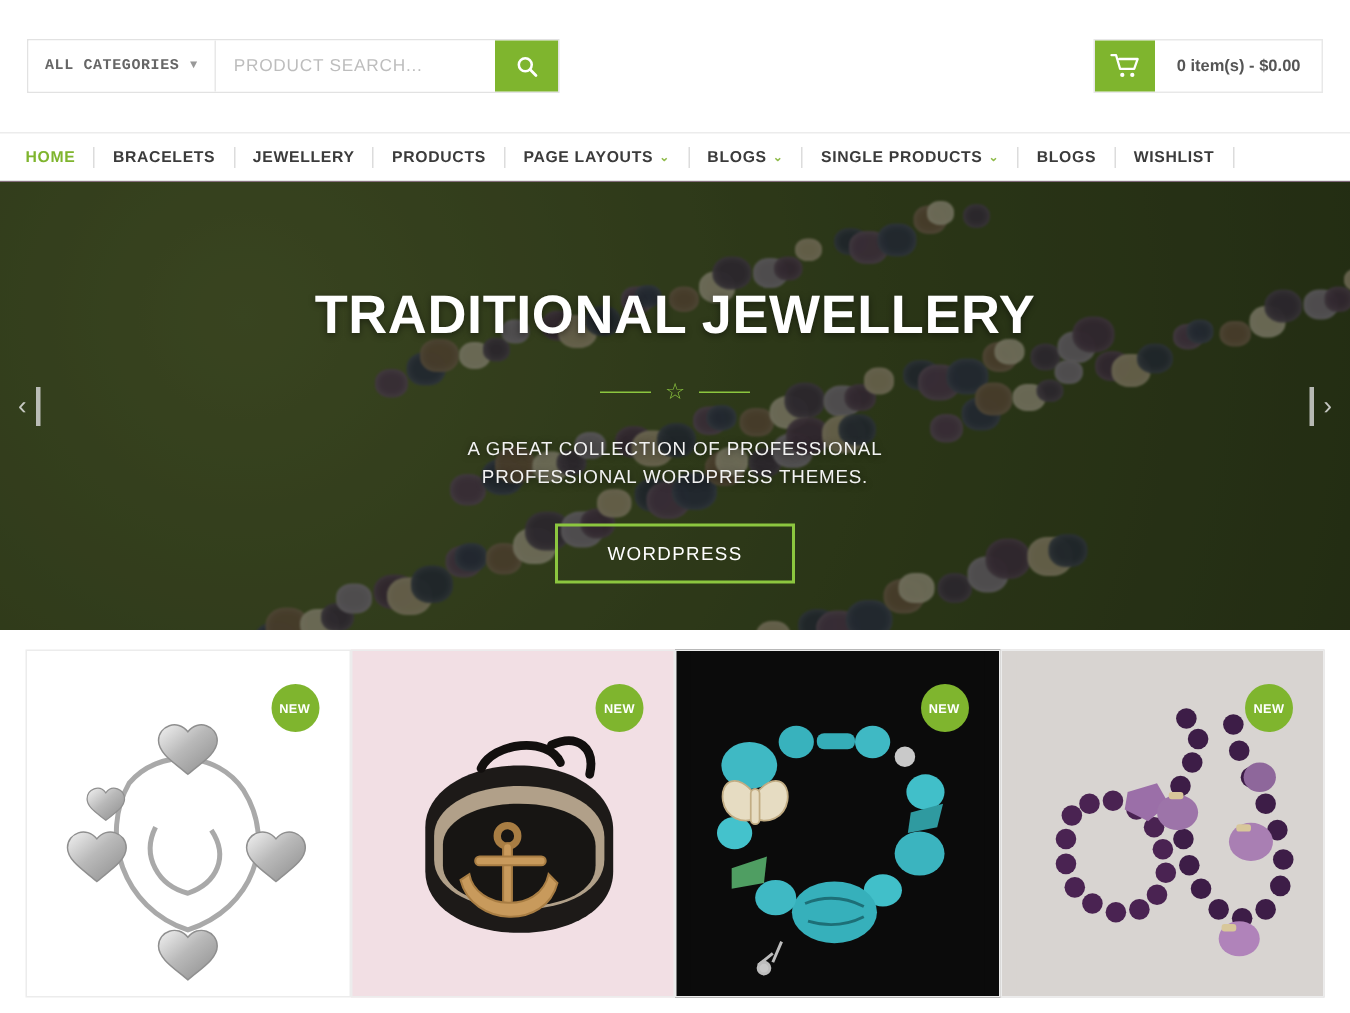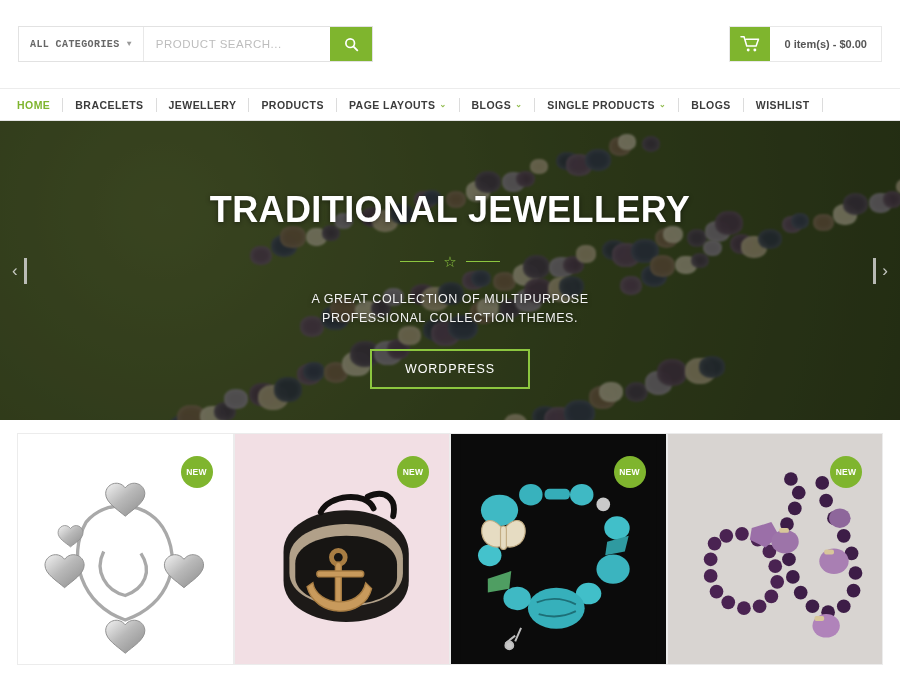--- a/index.html
+++ b/index.html
@@ -426,21 +426,21 @@
     </div>
   <div class="hero-overlay"></div>
 
   <div class="hero-content">
     <div class="hero-title">TRADITIONAL JEWELLERY</div>
     <div class="hero-divider">
       <span class="line"></span>
       <span class="hero-star">☆</span>
       <span class="line"></span>
     </div>
-    <div class="hero-sub">A GREAT COLLECTION OF MULTIPURPOSE PROFESSIONAL COLLECTION THEMES.</div>
+    <div class="hero-sub">A GREAT COLLECTION OF PROFESSIONAL PROFESSIONAL WORDPRESS THEMES.</div>
     <button class="hero-btn">WORDPRESS</button>
   </div>
 
   <div class="slider-arrow prev">
     <span class="arrow-chev">‹</span>
     <span class="arrow-bar"></span>
   </div>
   <div class="slider-arrow next">
     <span class="arrow-bar"></span>
     <span class="arrow-chev">›</span>

